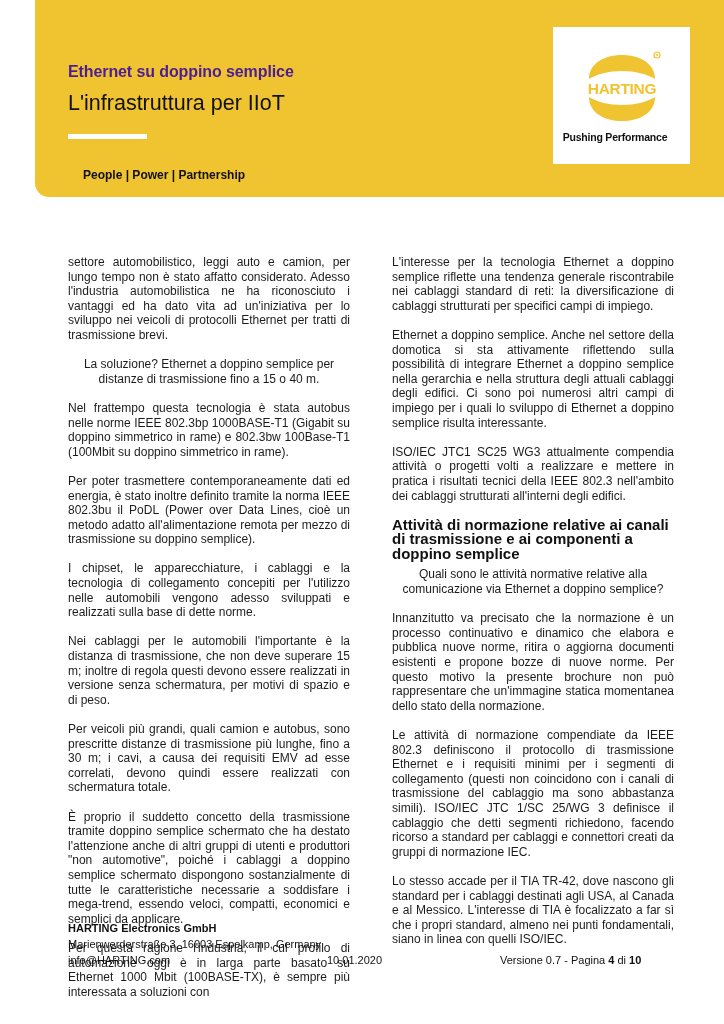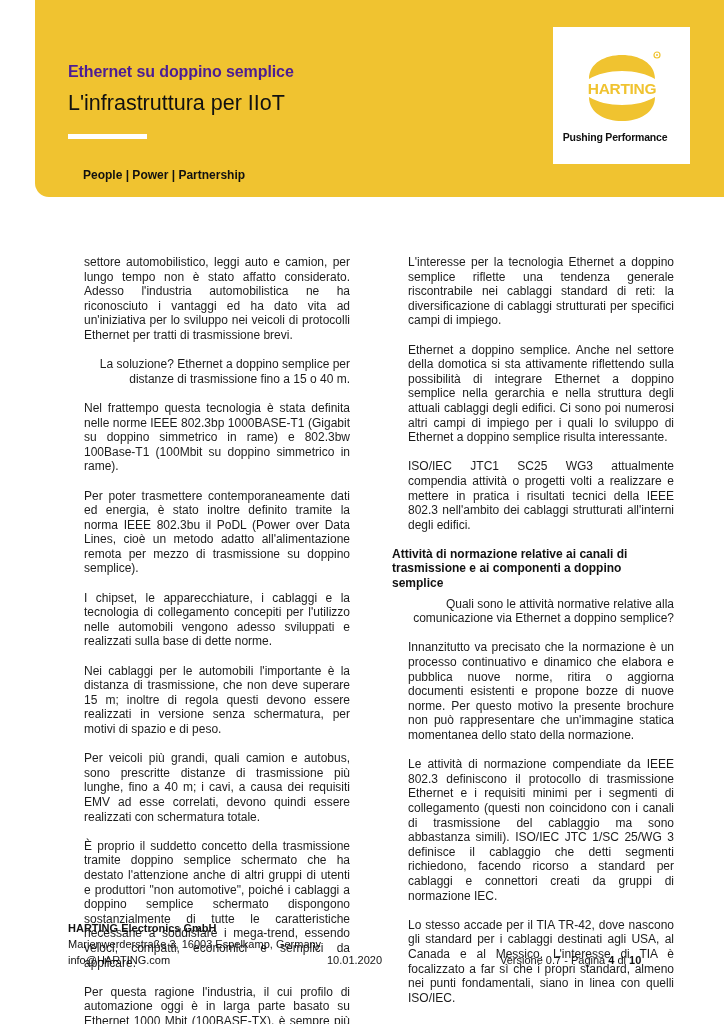--- a/index.html
+++ b/index.html
@@ -34,24 +34,24 @@
       position: absolute; left: 0; width: 124px; top: 104px; text-align: center;
       font-size: 10.5px; font-weight: bold; color: #111; white-space: nowrap; letter-spacing: -0.2px;
     }
 
     .col {
       position: absolute; top: 255px; width: 282px;
       font-size: 12px; line-height: 14.6px; color: #1c1c1c;
     }
     .col.left { left: 68px; }
     .col.right { left: 392px; }
-    .col p { text-align: justify; margin-bottom: 14.6px; hyphens: manual; margin-left: 16px; }
-    .col p.noj { text-align: right; }
+    .col p { text-align: justify; margin-bottom: 14.6px; hyphens: manual; }
+    .col p.noj { text-align: center; }
     .col h3 {
-      font-size: 12px; line-height: 14.6px; font-weight: bold; margin-bottom: 6px; color: #111;
+      font-size: 15px; line-height: 14.6px; font-weight: bold; margin-bottom: 6px; color: #111;
     }
     .col p.lead { margin-bottom: 14.6px; }
 
     .footer { position: absolute; left: 68px; top: 922px; width: 620px; font-size: 11px; color: #111; }
     .footer .company { font-weight: bold; display: block; height: 16px; }
     .footer .addr { display: block; height: 16px; }
     .footer .row { position: relative; height: 16px; }
     .footer .email { position: absolute; left: 0; top: 0; }
     .footer .date { position: absolute; left: 259px; top: 0; }
     .footer .version { position: absolute; left: 432px; top: 0; }
@@ -77,25 +77,25 @@
       <circle cx="74" cy="6" r="1" fill="#f0c330"></circle>
       <text x="39" y="45" text-anchor="middle" font-family="Liberation Sans, sans-serif" font-weight="bold" font-size="15.5" fill="#f0c330" letter-spacing="-0.3">HARTING</text>
     </svg>
     <div class="logo-slogan">Pushing Performance</div>
   </div>
 </div>
 
 <div class="col left">
   <p>settore automobilistico, leggi auto e camion, per lungo tempo non è stato affatto considerato. Adesso l'industria automobilistica ne ha riconosciuto i vantaggi ed ha dato vita ad un'iniziativa per lo sviluppo nei veicoli di protocolli Ethernet per tratti di trasmissione brevi.</p>
   <p class="noj">La soluzione? Ethernet a doppino semplice per distanze di trasmissione fino a 15 o 40 m.</p>
-  <p>Nel frattempo questa tecnologia è stata definita nelle norme IEEE 802.3bp 1000BASE-T1 (Gigabit su doppino simmetrico in rame) e 802.3bw 100Base-T1 (100Mbit su doppino simmetrico in rame).</p>
+  <p>Nel frattempo questa tecnologia è stata autobus nelle norme IEEE 802.3bp 1000BASE-T1 (Gigabit su doppino simmetrico in rame) e 802.3bw 100Base-T1 (100Mbit su doppino simmetrico in rame).</p>
   <p>Per poter trasmettere contemporaneamente dati ed ener­gia, è stato inoltre definito tramite la norma IEEE 802.3bu il PoDL (Power over Data Lines, cioè un metodo adatto all'alimentazione remota per mezzo di trasmissione su doppino semplice).</p>
   <p>I chipset, le apparecchiature, i cablaggi e la tecnologia di collegamento concepiti per l'utilizzo nelle automobili vengono adesso sviluppati e realizzati sulla base di dette norme.</p>
   <p>Nei cablaggi per le automobili l'importante è la distanza di trasmissione, che non deve superare 15 m; inoltre di regola questi devono essere realizzati in versione senza schermatura, per motivi di spazio e di peso.</p>
-  <p>Per veicoli più grandi, quali camion e autobus, sono prescritte distanze di trasmissione più lunghe, fino a 40 m; i cavi, a causa dei requisiti EMV ad esse correlati, devono quindi essere realizzati con schermatura totale.</p>
+  <p>Per veicoli più grandi, quali camion e autobus, sono prescritte distanze di trasmissione più lunghe, fino a 30 m; i cavi, a causa dei requisiti EMV ad esse correlati, devono quindi essere realizzati con schermatura totale.</p>
   <p>È proprio il suddetto concetto della trasmissione tramite doppino semplice schermato che ha destato l'attenzione anche di altri gruppi di utenti e produttori "non automotive", poiché i cablaggi a doppino semplice schermato dispon­gono sostanzialmente di tutte le caratteristiche necessarie a soddisfare i mega-trend, essendo veloci, compatti, eco­nomici e semplici da applicare.</p>
   <p>Per questa ragione l'industria, il cui profilo di automazione oggi è in larga parte basato su Ethernet 1000 Mbit (100BASE-TX), è sempre più interessata a soluzioni con</p>
 </div>
 
 <div class="col right">
   <p>L'interesse per la tecnologia Ethernet a doppino semplice riflette una tendenza generale riscontrabile nei cablaggi standard di reti: la diversificazione di cablaggi strutturati per specifici campi di impiego.</p>
   <p>Ethernet a doppino semplice. Anche nel settore della do­motica si sta attivamente riflettendo sulla possibilità di in­tegrare Ethernet a doppino semplice nella gerarchia e nella struttura degli attuali cablaggi degli edifici. Ci sono poi numerosi altri campi di impiego per i quali lo sviluppo di Ethernet a doppino semplice risulta interessante.</p>
   <p>ISO/IEC JTC1 SC25 WG3 attualmente compendia attività o progetti volti a realizzare e mettere in pratica i risultati tecnici della IEEE 802.3 nell'ambito dei cablaggi strutturati all'interni degli edifici.</p>
   <h3>Attività di normazione relative ai canali di trasmis­sione e ai componenti a doppino semplice</h3>
   <p class="noj lead">Quali sono le attività normative relative alla comunicazione via Ethernet a doppino semplice?</p>

